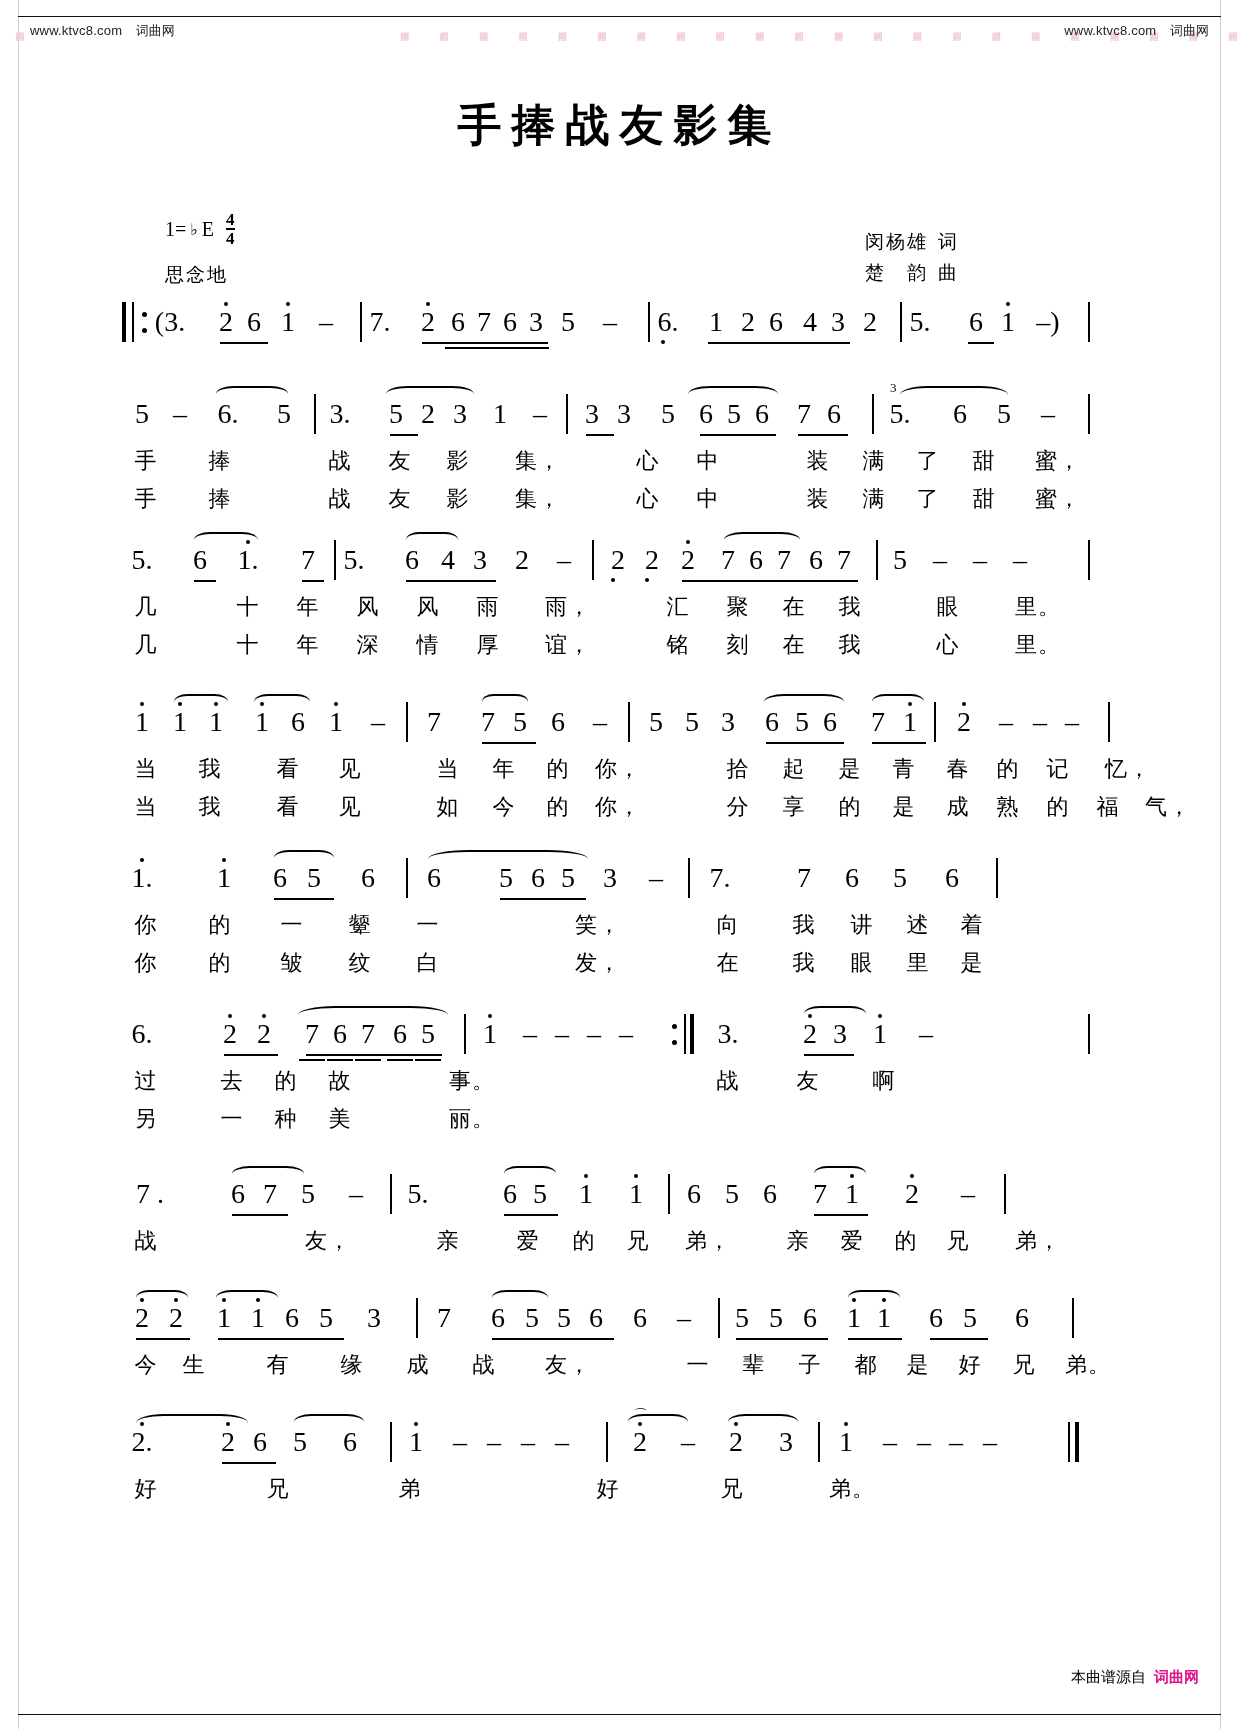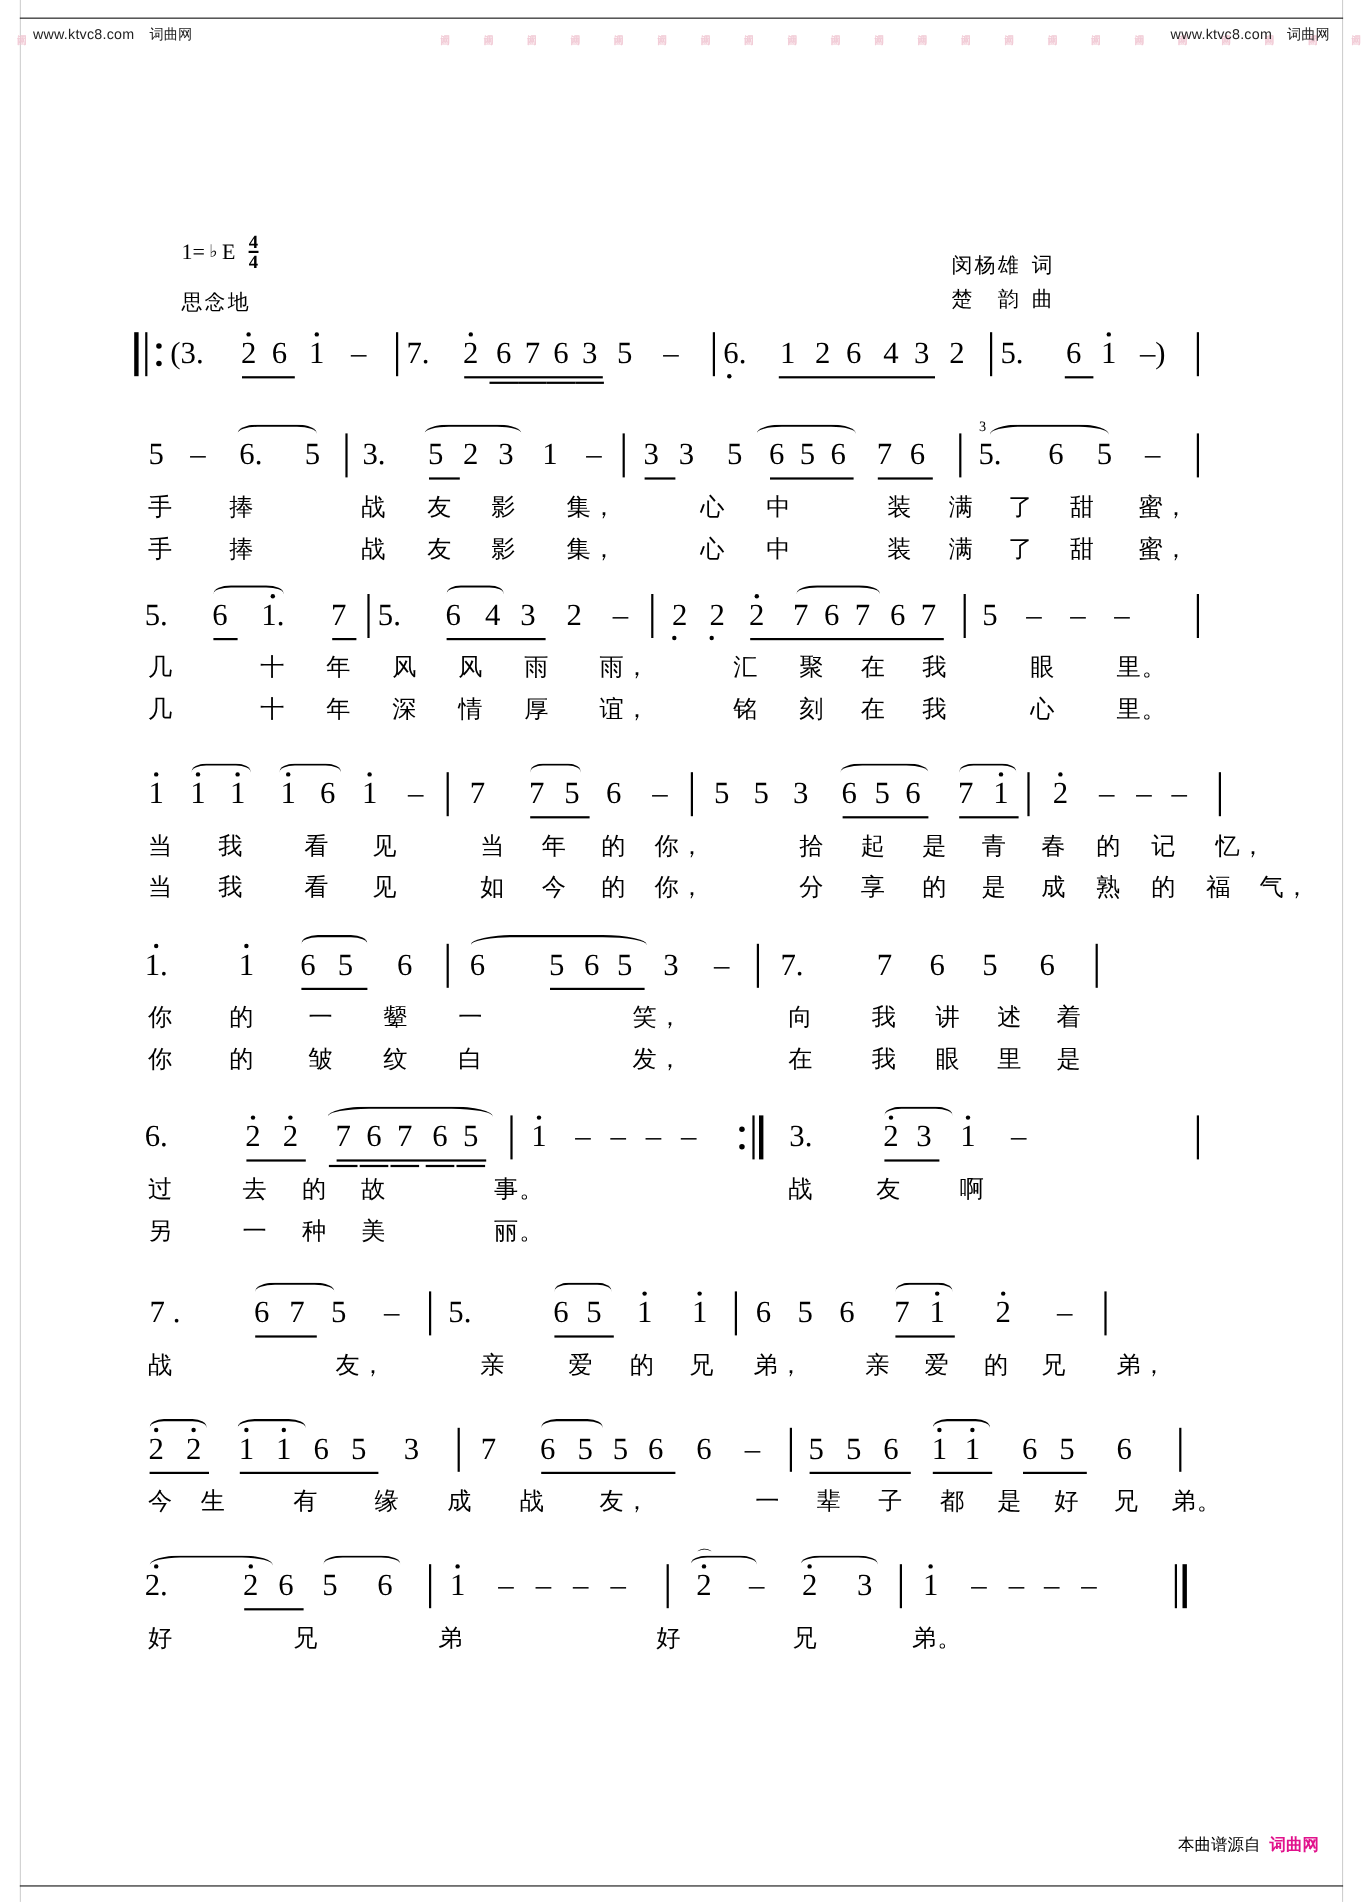--- a/index.html
+++ b/index.html
@@ -156,20 +156,21 @@
     <div>
       <span class="site">www.ktvc8.com</span>
       <span style="margin-left:10px;">词曲网</span>
     </div>
     <div>
       <span class="site">www.ktvc8.com</span>
       <span style="margin-left:10px;">词曲网</span>
     </div>
   </div>
 
+  <div class="title">手捧战友影集</div>
 
   <div class="meta-left">
     <div class="key-line">
       <span class="num">1=</span>
         <span class="flat">♭</span>
         <span class="num">E</span>
       <span class="timesig">
         <span class="numr">4</span>
         <span class="den">4</span>
       </span>

